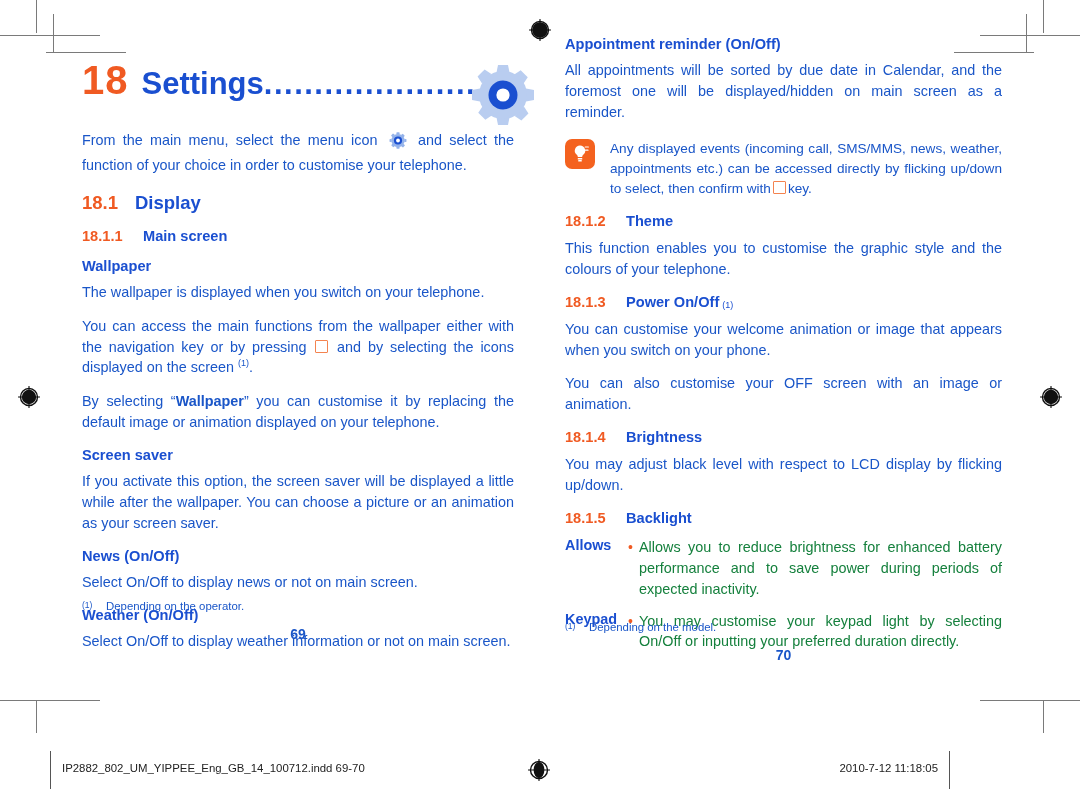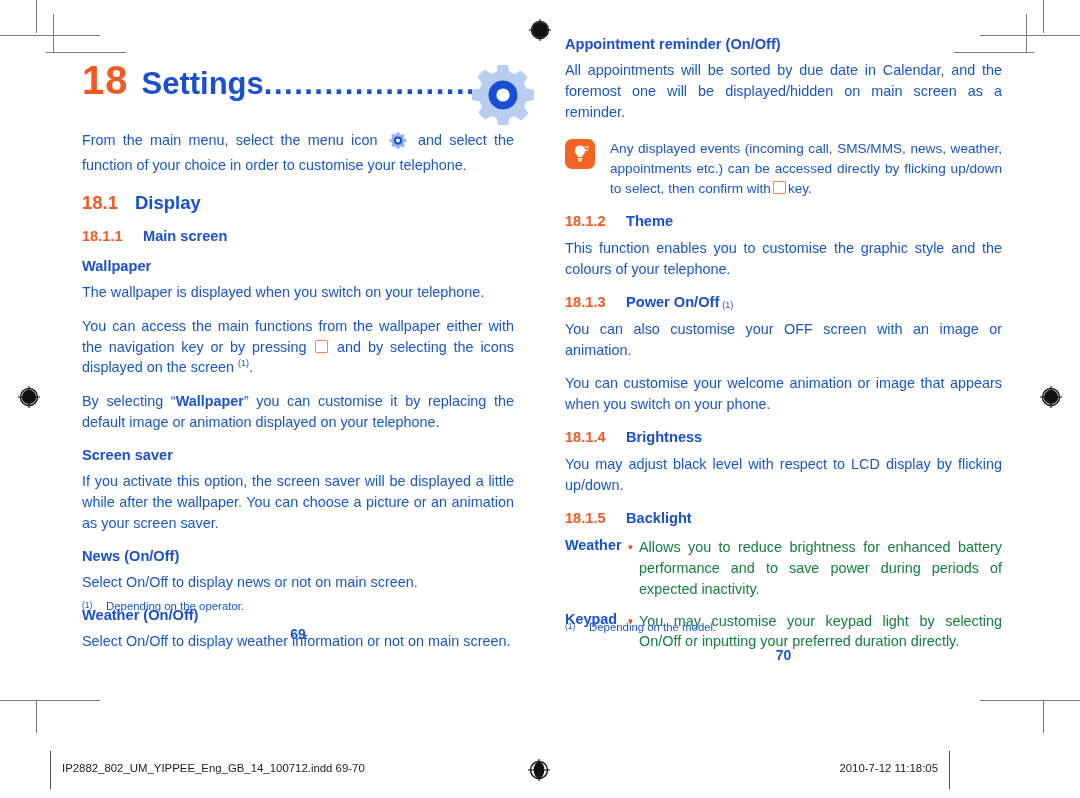--- a/index.html
+++ b/index.html
@@ -426,36 +426,36 @@
       <span class="num">18.1.2</span>
       <span class="txt">Theme</span>
     </div>
     <p class="para">This function enables you to customise the graphic style and the colours of your telephone.</p>
 
     <div class="h3">
       <span class="num">18.1.3</span>
       <span class="txt">Power On/Off</span>
       <span class="fn">(1)</span>
     </div>
+    <p class="para">You can customise your welcome animation or image that appears when you switch on your phone.</p>
     <p class="para">You can also customise your OFF screen with an image or animation.</p>
-    <p class="para">You can customise your welcome animation or image that appears when you switch on your phone.</p>
 
     <div class="h3">
       <span class="num">18.1.4</span>
       <span class="txt">Brightness</span>
     </div>
     <p class="para">You may adjust black level with respect to LCD display by flicking up/down.</p>
 
     <div class="h3" style="margin-bottom:11px;">
       <span class="num">18.1.5</span>
       <span class="txt">Backlight</span>
     </div>
 
     <div class="defrow">
-      <span class="term">Weather</span>
+      <span class="term">Allows</span>
       <span class="bullet">•</span>
       <span class="desc">Allows you to reduce brightness for enhanced battery performance and to save power during periods of expected inactivity.</span>
     </div>
     <div class="defrow">
       <span class="term">Keypad</span>
       <span class="bullet">•</span>
       <span class="desc">You may customise your keypad light by selecting On/Off or inputting your preferred duration directly.</span>
     </div>
 
     <div class="footnote" style="bottom:30px;">

